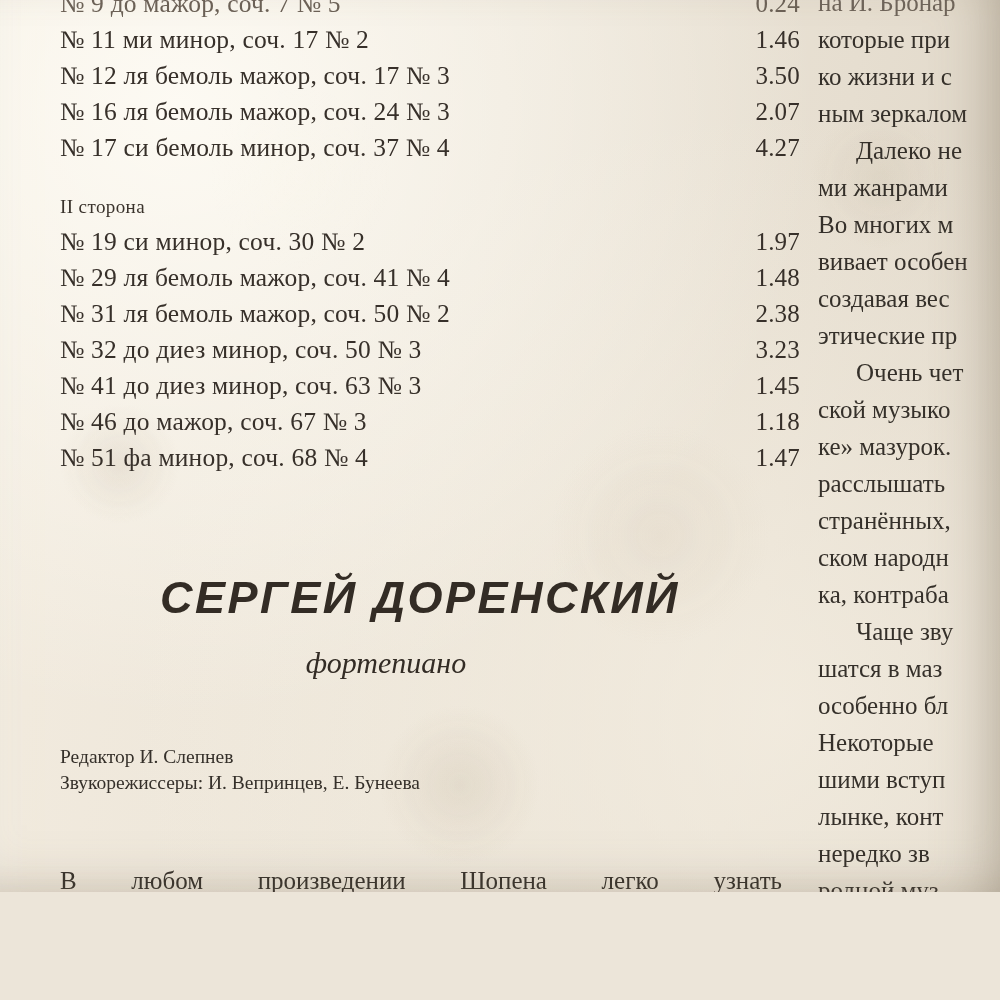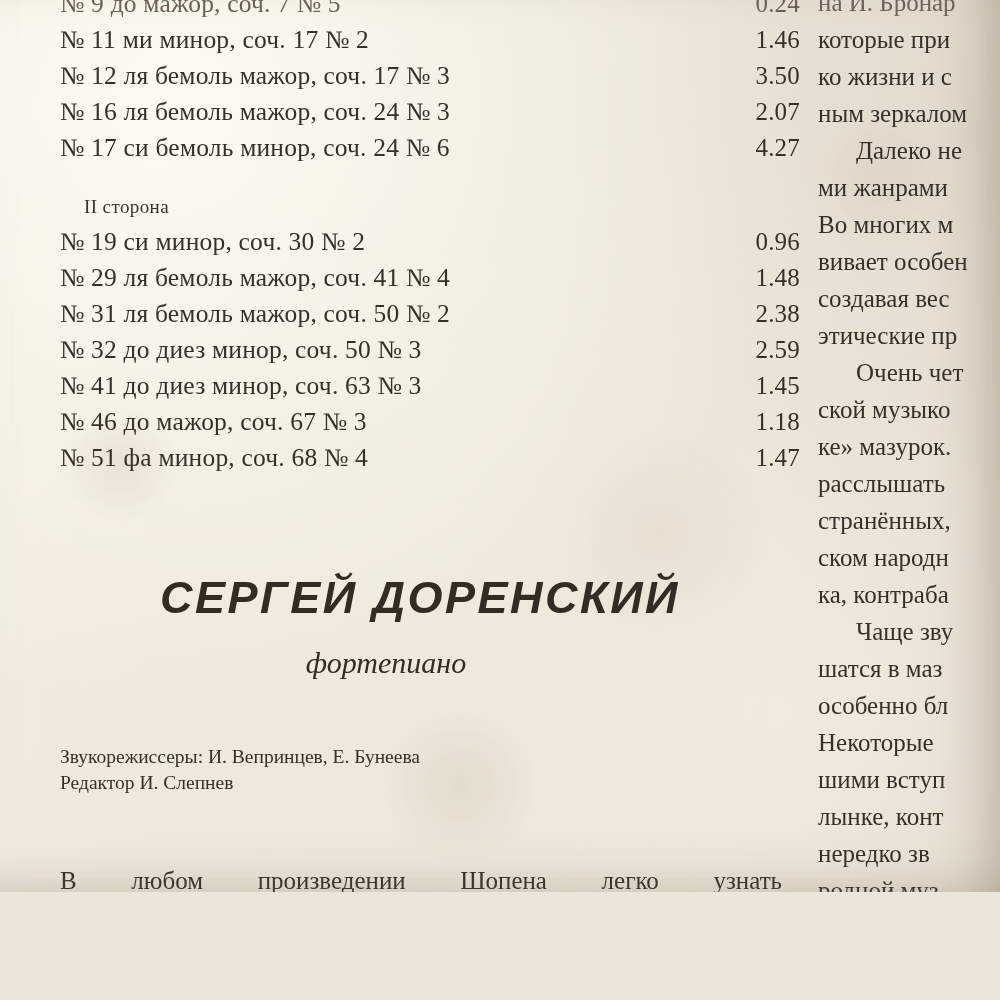--- a/index.html
+++ b/index.html
@@ -79,21 +79,20 @@
   .track-row.clipped .track-time {
     color: #6b6157;
   }
   .side-label {
     margin-top: 30px;
     margin-bottom: 6px;
     font-size: 19px;
     font-family: "Liberation Serif", serif;
     letter-spacing: 0.4px;
     color: #3a332c;
-    margin-left: 24px;
   }
 
   
   .performer {
     margin-top: 96px;
     text-align: center;
     width: 720px;
   }
   .performer-name {
     font-size: 45px;
@@ -169,43 +168,43 @@
       </div>
       <div class="track-row">
         <span class="track-title">№ 12 ля бемоль мажор, соч. 17 № 3</span>
         <span class="track-time">3.50</span>
       </div>
       <div class="track-row">
         <span class="track-title">№ 16 ля бемоль мажор, соч. 24 № 3</span>
         <span class="track-time">2.07</span>
       </div>
       <div class="track-row">
-        <span class="track-title">№ 17 си бемоль минор, соч. 24 № 6</span>
+        <span class="track-title">№ 17 си бемоль минор, соч. 37 № 4</span>
         <span class="track-time">4.27</span>
       </div>
     </div>
 
     <div class="side-label">II сторона</div>
 
     <div class="track-list">
       <div class="track-row">
         <span class="track-title">№ 19 си минор, соч. 30 № 2</span>
-        <span class="track-time">0.96</span>
+        <span class="track-time">1.97</span>
       </div>
       <div class="track-row">
         <span class="track-title">№ 29 ля бемоль мажор, соч. 41 № 4</span>
         <span class="track-time">1.48</span>
       </div>
       <div class="track-row">
         <span class="track-title">№ 31 ля бемоль мажор, соч. 50 № 2</span>
         <span class="track-time">2.38</span>
       </div>
       <div class="track-row">
         <span class="track-title">№ 32 до диез минор, соч. 50 № 3</span>
-        <span class="track-time">2.59</span>
+        <span class="track-time">3.23</span>
       </div>
       <div class="track-row">
         <span class="track-title">№ 41 до диез минор, соч. 63 № 3</span>
         <span class="track-time">1.45</span>
       </div>
       <div class="track-row">
         <span class="track-title">№ 46 до мажор, соч. 67 № 3</span>
         <span class="track-time">1.18</span>
       </div>
       <div class="track-row">
@@ -213,22 +212,22 @@
         <span class="track-time">1.47</span>
       </div>
     </div>
 
     <div class="performer">
       <div class="performer-name">СЕРГЕЙ ДОРЕНСКИЙ</div>
       <div class="performer-instrument">фортепиано</div>
     </div>
 
     <div class="credits">
+      <div>Редактор И. Слепнев</div>
       <div>Звукорежиссеры: И. Вепринцев, Е. Бунеева</div>
-      <div>Редактор И. Слепнев</div>
     </div>
 
     <div class="bottom-text">
       <p class="just-line">
         <span>В</span>
         <span>любом</span>
         <span>произведении</span>
         <span>Шопена</span>
         <span>легко</span>
         <span>узнать</span>

